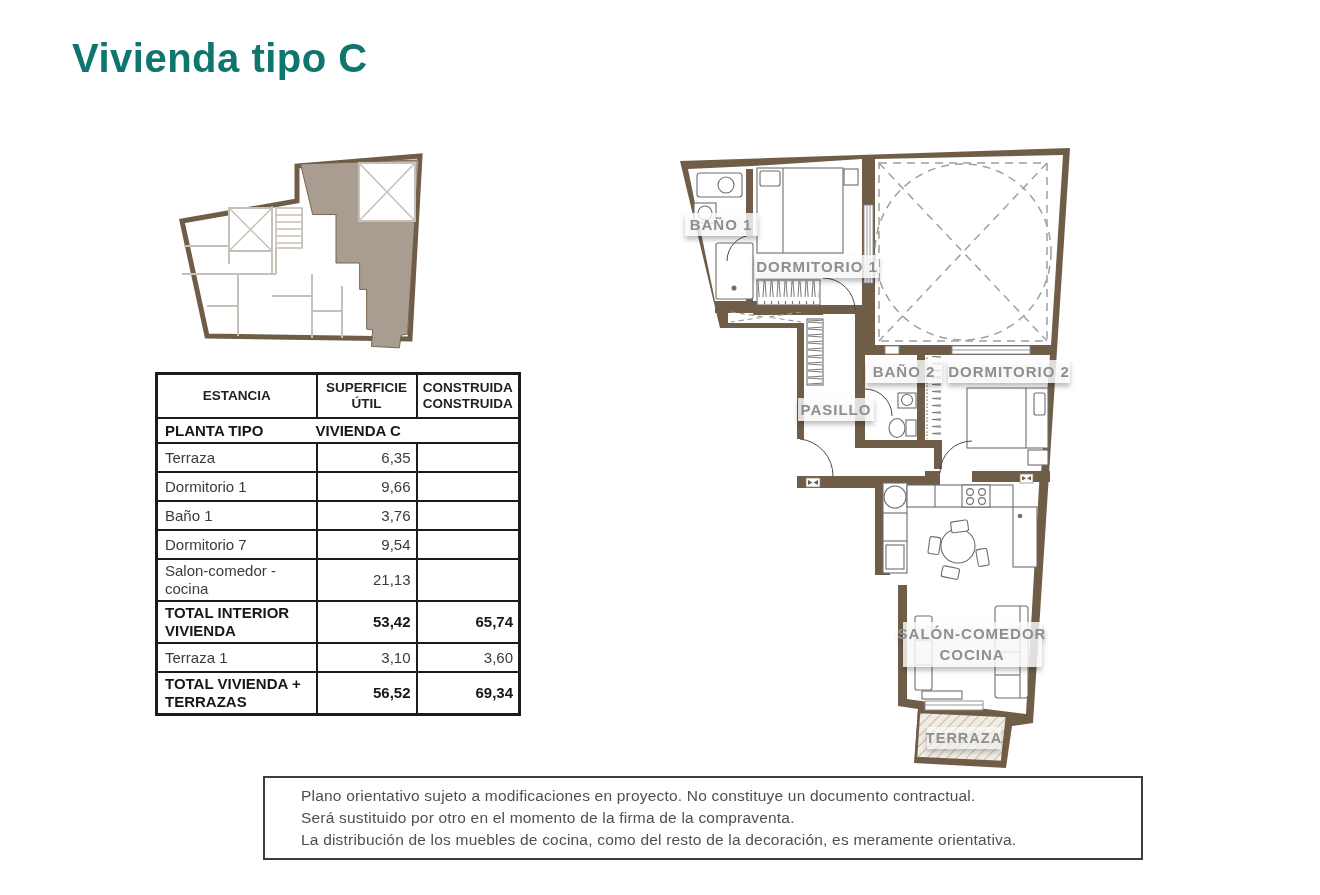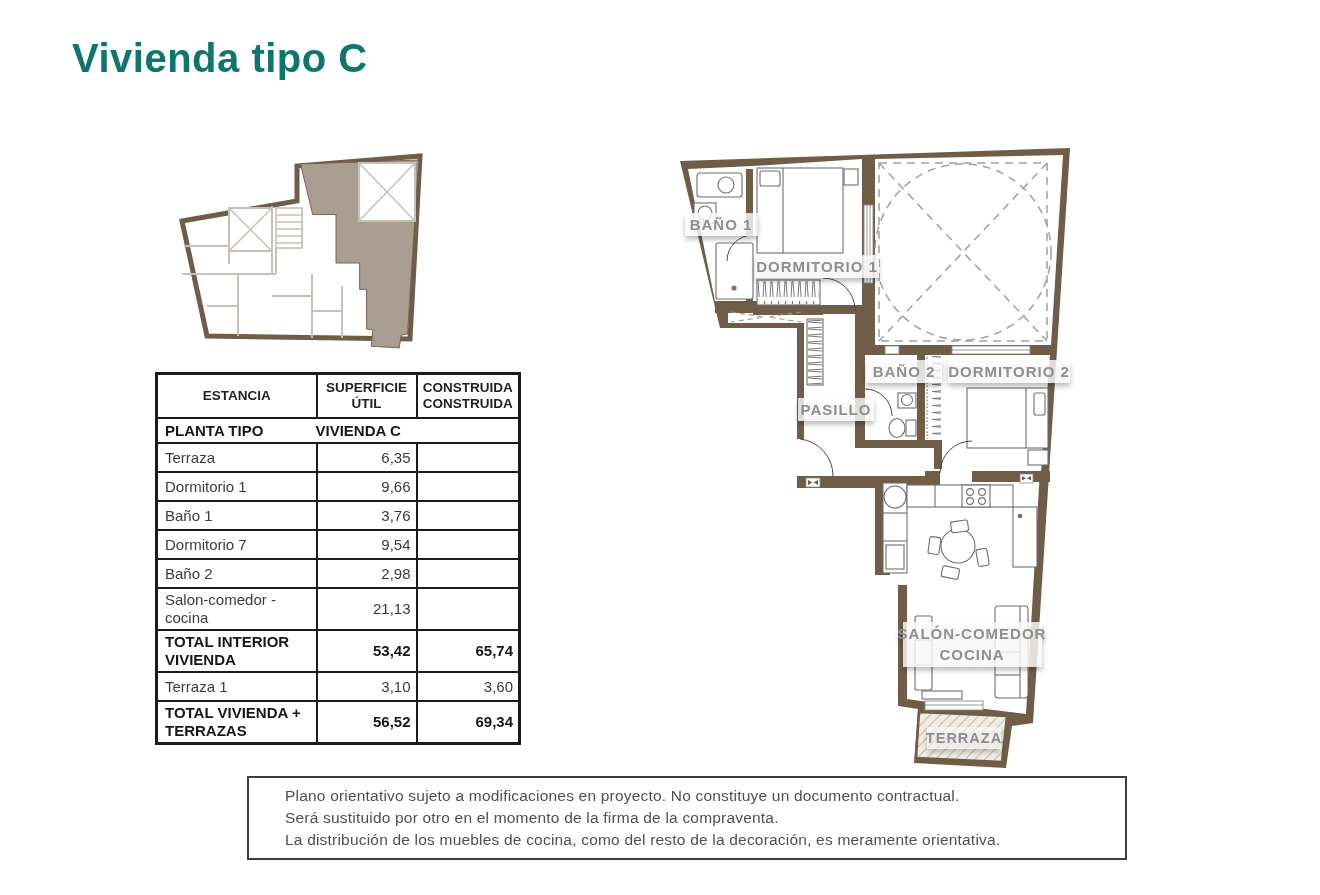--- a/index.html
+++ b/index.html
@@ -33,21 +33,21 @@
   .area-table th{font-size:13.5px;font-weight:bold;text-align:center;height:38px;color:#222;}
   .area-table td.num{text-align:right;}
   .area-table td.name{text-align:left;padding-left:7px;}
   .area-table tr.bold-row td{font-weight:bold;color:#171717;}
   .area-table tr.sec td{font-weight:bold;color:#171717;height:19px;}
   .area-table tr.r1 td{height:23px;}
   .area-table tr.r2 td{height:36px;}
   .sec-right{display:inline-block;margin-left:48px;}
   
   .disclaimer{
-    position:absolute;left:247px;top:776px;width:880px;box-sizing:border-box;
+    position:absolute;left:263px;top:776px;width:880px;box-sizing:border-box;
     border:2px solid #3d3d3d;background:#fff;
     padding:7px 10px 7px 36px;
     font-size:15.5px;color:#4f4f4f;line-height:1.42;letter-spacing:.2px;
   }
   .disclaimer div{white-space:nowrap;}
   svg text.lbl{
     font-family:"Liberation Sans", sans-serif;font-weight:bold;
     fill:#8f8f8f;letter-spacing:1px;text-anchor:middle;
   }
 </style>
@@ -113,25 +113,20 @@
     <td class="num"></td>
   </tr>
   <tr class="r1">
     <td class="name">Baño 1</td>
     <td class="num">3,76</td>
     <td class="num"></td>
   </tr>
   <tr class="r1">
     <td class="name">Dormitorio 7</td>
     <td class="num">9,54</td>
-    <td class="num"></td>
-  </tr>
-  <tr class="r1">
-    <td class="name">Baño 2</td>
-    <td class="num">2,98</td>
     <td class="num"></td>
   </tr>
   <tr class="r2">
     <td class="name">Salon-comedor - cocina</td>
     <td class="num">21,13</td>
     <td class="num"></td>
   </tr>
   <tr class="r2 bold-row">
     <td class="name">TOTAL INTERIOR VIVIENDA</td>
     <td class="num">53,42</td>

